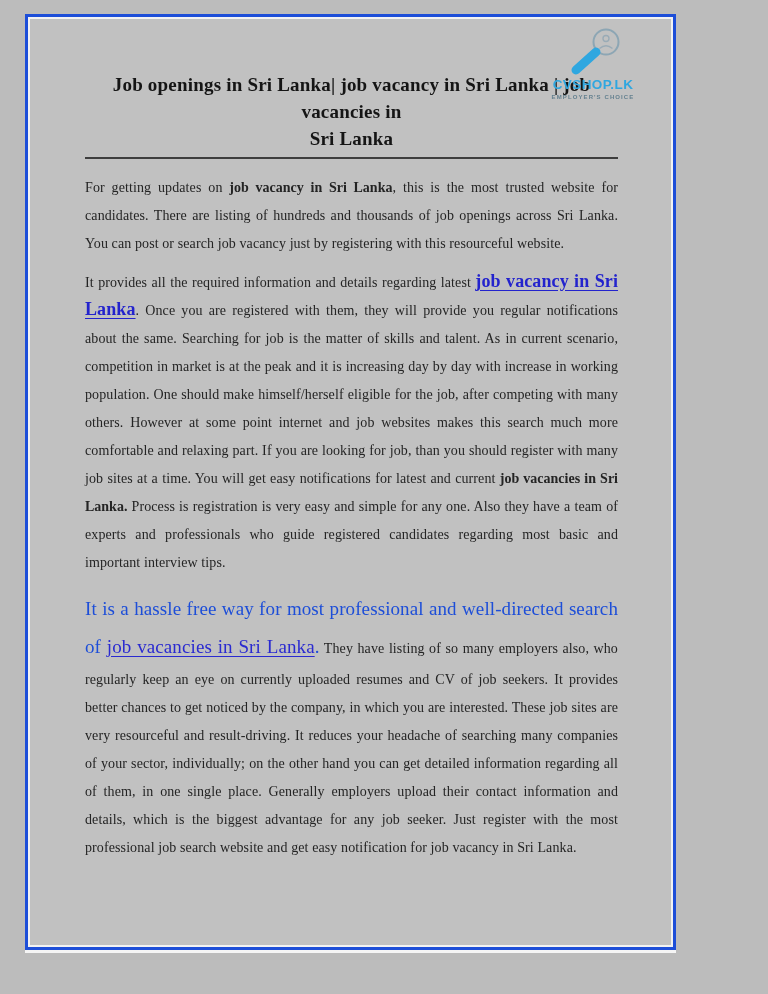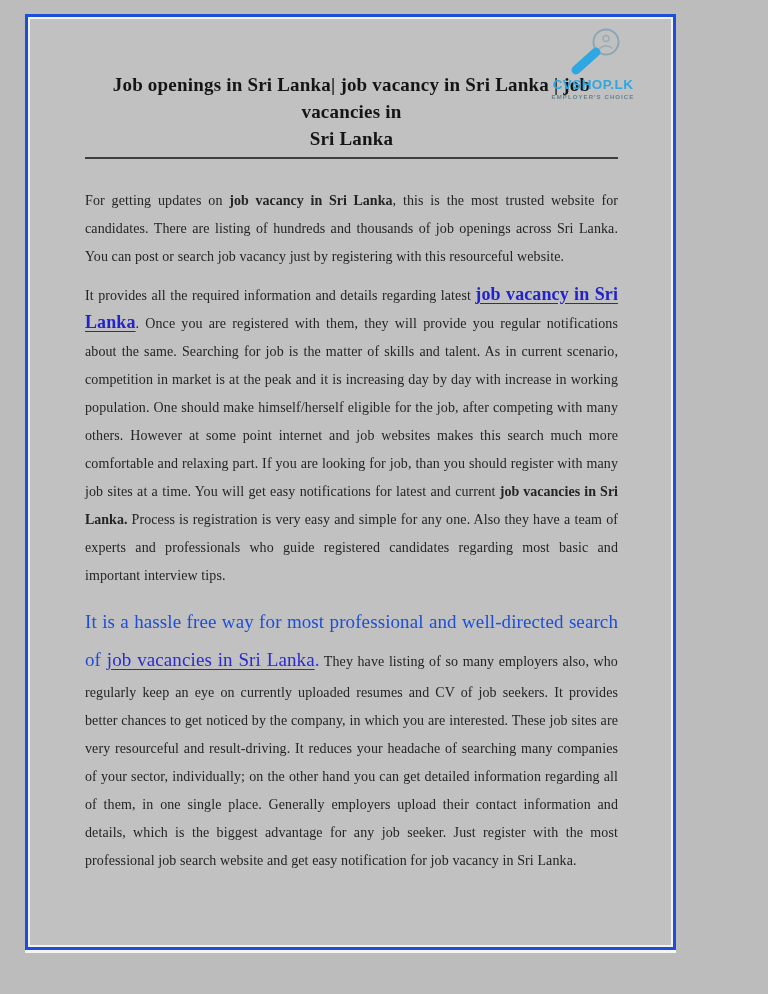--- a/index.html
+++ b/index.html
@@ -64,21 +64,21 @@
   }
   
   p {
     margin: 0;
     font-size: 14px;
     line-height: 28px;
     color: #242424;
     text-align: justify;
     letter-spacing: 0.1px;
   }
-  .p1 { margin-top: 28px; }
+  .p1 { margin-top: 15px; }
   .p2 { margin-top: 11px; }
   .p3 { margin-top: 13px; }
   .kw { font-weight: bold; letter-spacing: 0; }
   a.link {
     color: #2323cd;
     text-decoration: underline;
     text-underline-offset: 3px;
     cursor: pointer;
   }
   .p2 a.link {

